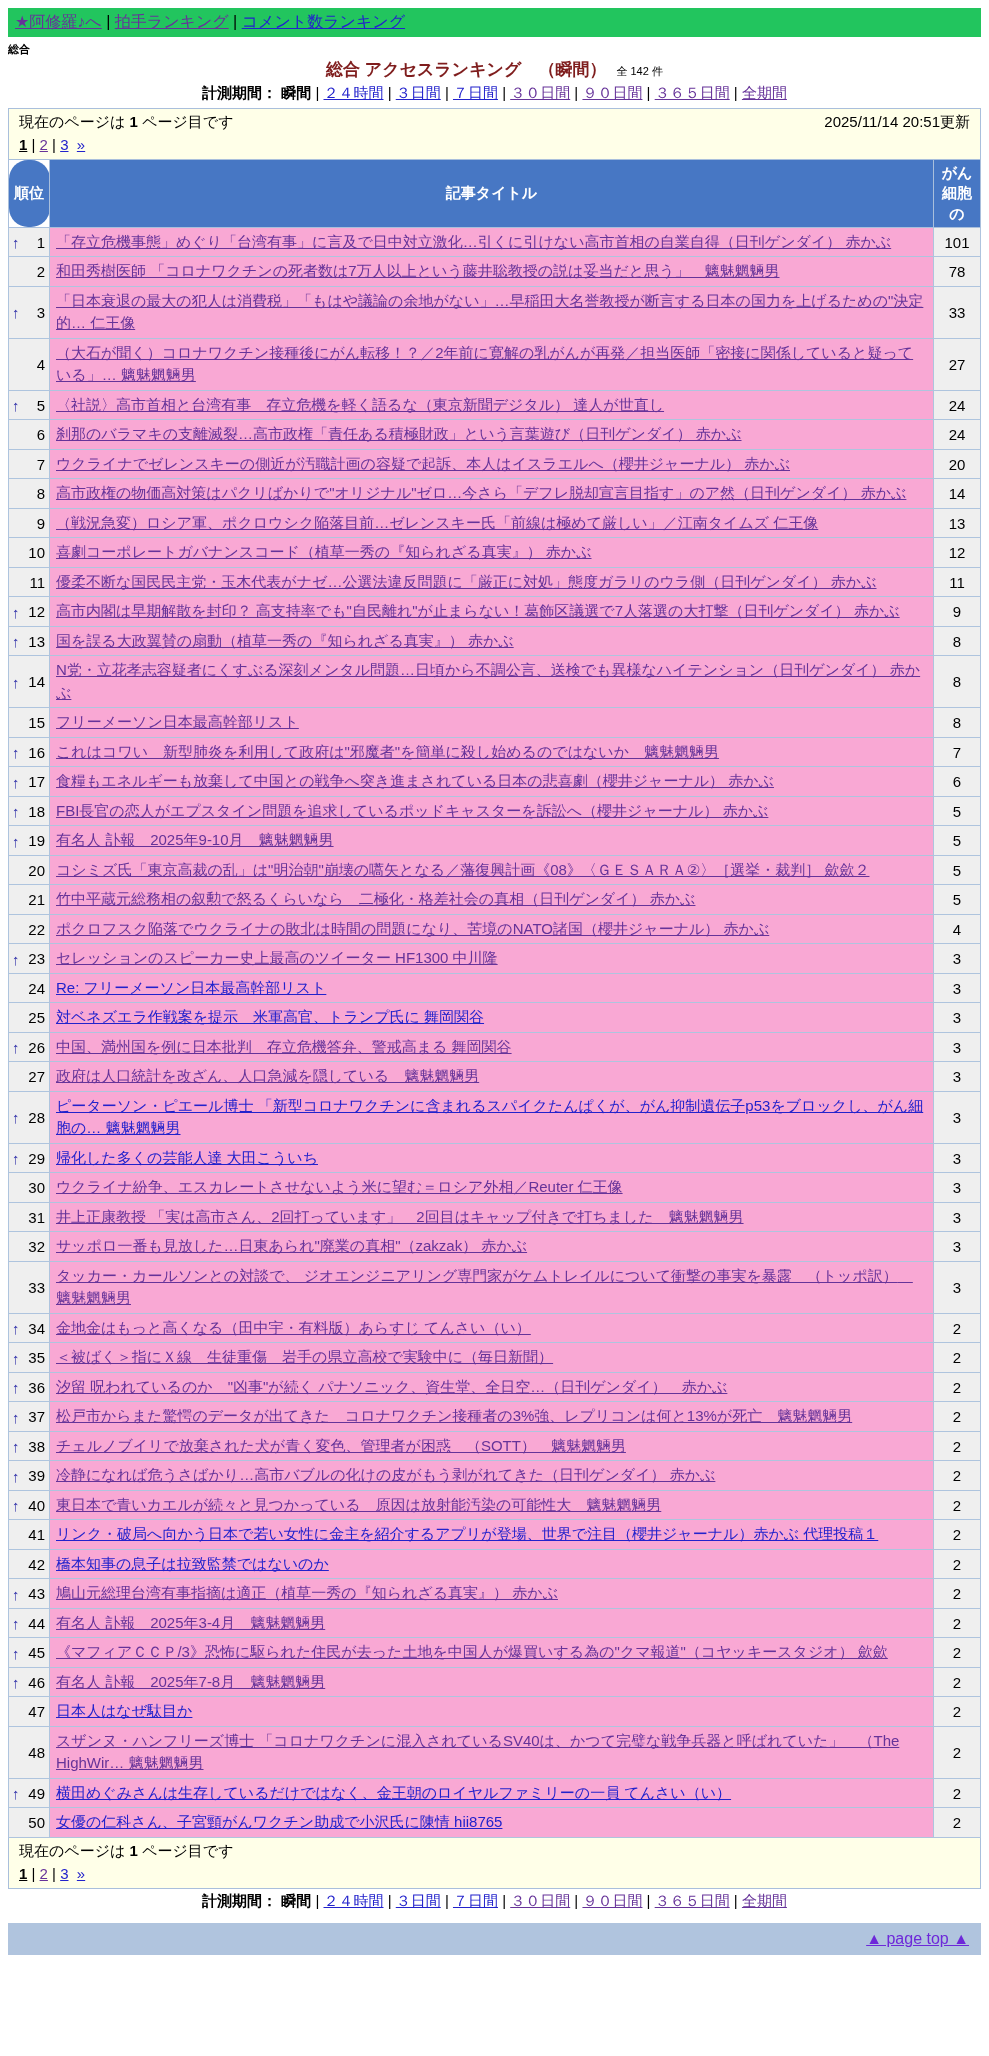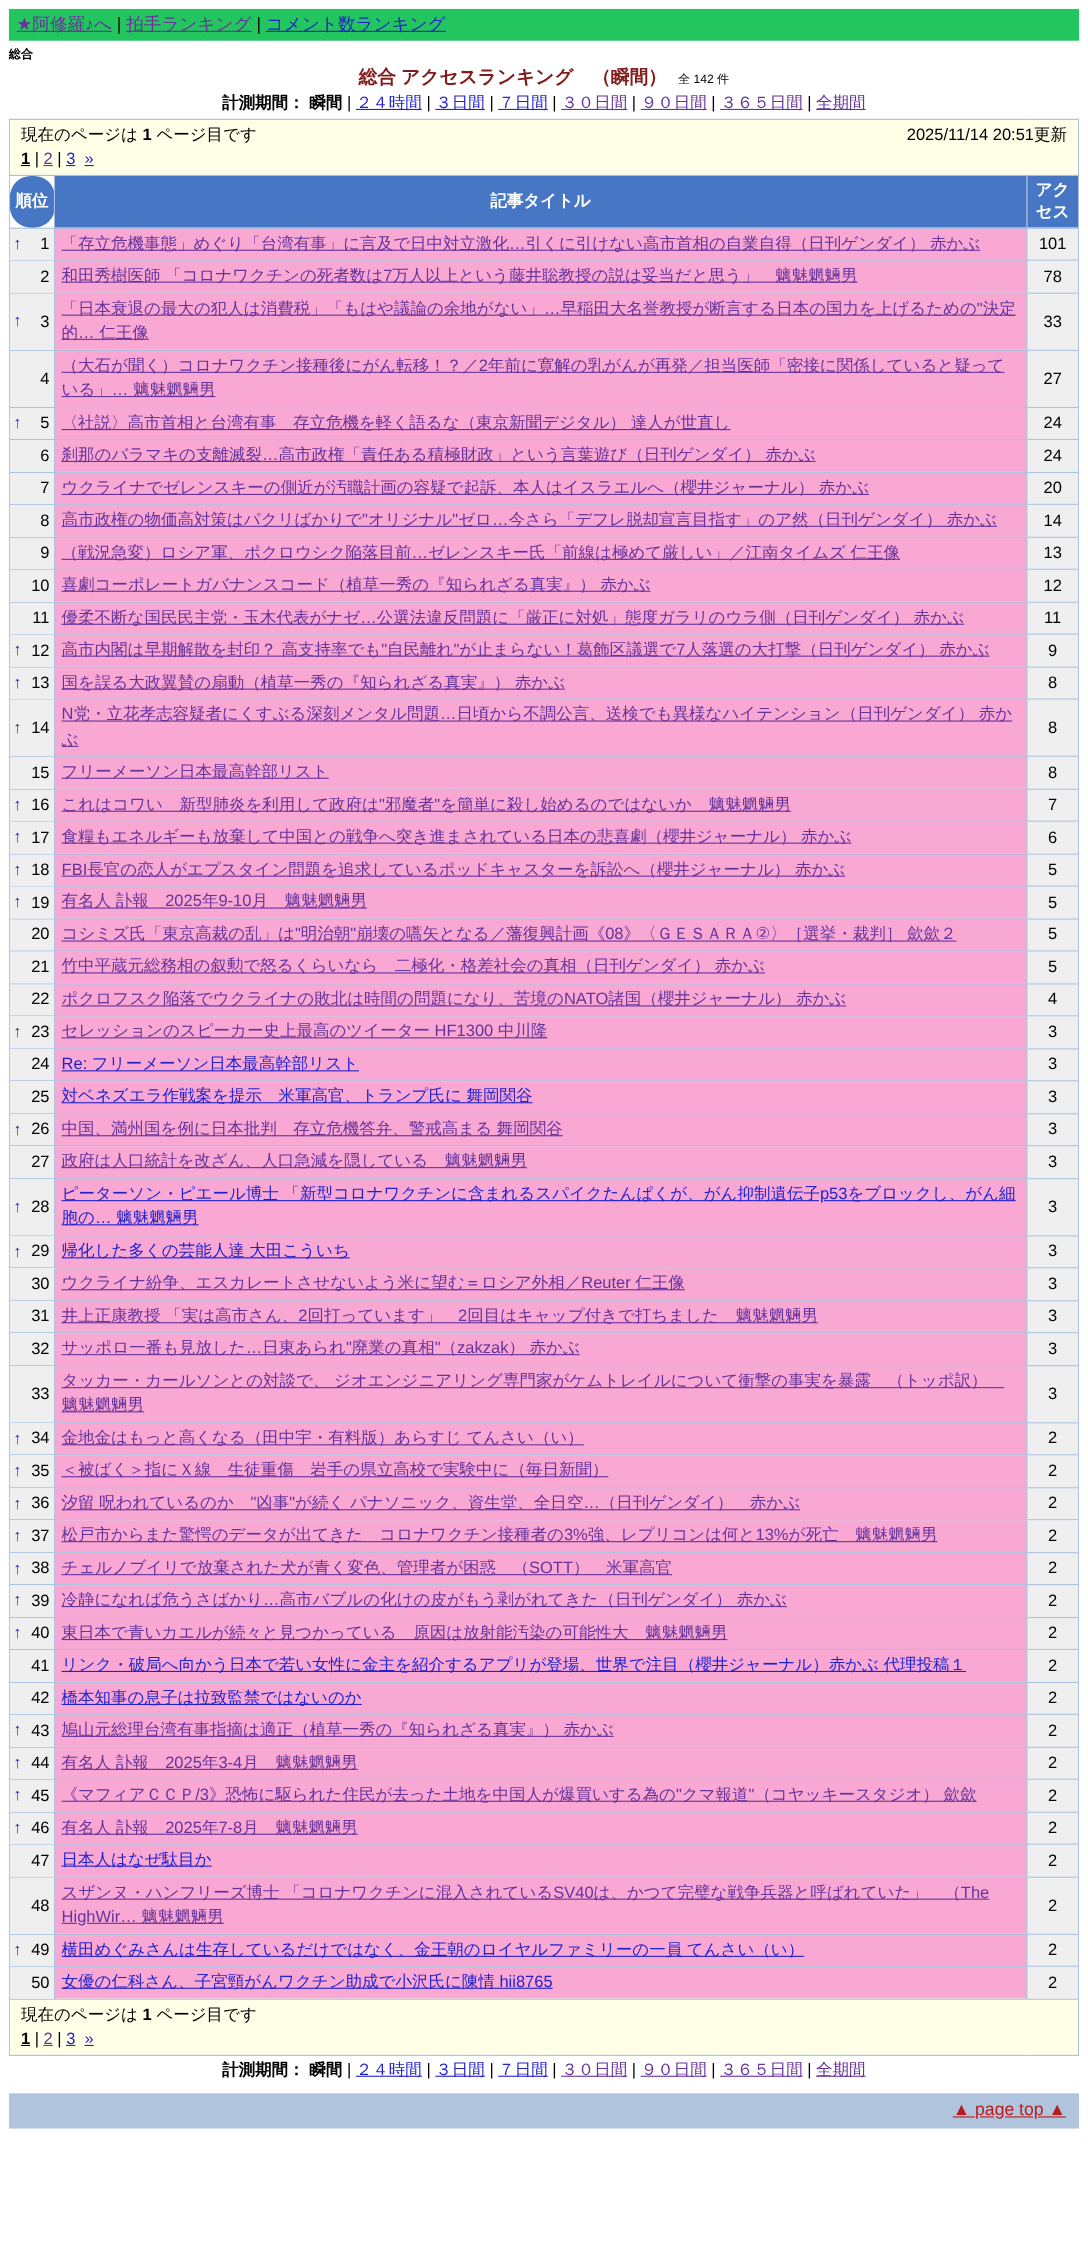--- a/index.html
+++ b/index.html
@@ -27,21 +27,21 @@
   tr.thead th { background:#4777C4; color:#fff; font-size:15px; font-weight:bold; border:1px solid #A9BFDC; padding:3px 2px; line-height:1.35; }
   th.col-rank { width:36px;border-radius:19px; }
   th.col-access { width:42px; }
 
   td.rank { background:#EFEFEF; border:1px solid #AEC4DE; text-align:right; padding:2px 4px; font-size:15px; position:relative; vertical-align:middle; }
   td.rank .arrow { position:absolute; left:3px; top:50%; transform:translateY(-50%); color:#3333AA; font-weight:bold; font-size:15px; }
   td.title-cell { background:#f9a8d4; border:1px solid #AEC4DE; padding:3px 6px; font-size:15px; line-height:1.5; vertical-align:middle; }
   td.access { background:#EFEFEF; border:1px solid #AEC4DE; text-align:center; font-size:15px; vertical-align:middle; padding:2px 3px; }
 
   .bottombar { background:#B0C4DE; padding:7px 12px; text-align:right; margin-top:12px; font-size:16px; }
-  .bottombar a { color:#b91c1c; }
+  .bottombar a { color:#6d28d9; }
   .footer-space { height:24px; }
 </style>
 </head>
 <body>
 
 <div class="topbar" id="topbar"><a class="v">★阿修羅♪へ</a><span class="sep"> | </span><a class="v">拍手ランキング</a><span class="sep"> | </span><a class="n">コメント数ランキング</a></div>
 
 <div class="category">総合</div>
 
 <div class="title-line">
@@ -57,21 +57,21 @@
       <div class="pageinfo-row">
         <span id="pageInfoTop"><span>現在のページは </span><b>1</b><span> ページ目です</span></span>
         <span>2025/11/14 20:51更新</span>
       </div>
       <div class="pagination" id="pagTop"><a class="current">1</a><span class="sep"> | </span><a class="v">2</a><span class="sep"> | </span><a class="n">3</a>&nbsp; <a class="n">»</a></div>
     </td>
   </tr>
   <tr class="thead">
     <th class="col-rank">順位</th>
     <th class="col-title">記事タイトル</th>
-    <th class="col-access">アクセス</th>
+    <th class="col-access">がん細胞の</th>
   </tr>
   </tbody>
   <tbody id="rows">
       <tr>
         <td class="rank"><span class="arrow">↑</span><span>1</span></td>
         <td class="title-cell"><a class="v">「存立危機事態」めぐり「台湾有事」に言及で日中対立激化…引くに引けない高市首相の自業自得（日刊ゲンダイ） 赤かぶ</a></td>
         <td class="access">101</td>
       </tr>
       <tr>
         <td class="rank"><span>2</span></td>
@@ -248,21 +248,21 @@
         <td class="title-cell"><a class="v">汐留 呪われているのか　"凶事"が続く パナソニック、資生堂、全日空…（日刊ゲンダイ）　赤かぶ</a></td>
         <td class="access">2</td>
       </tr>
       <tr>
         <td class="rank"><span class="arrow">↑</span><span>37</span></td>
         <td class="title-cell"><a class="v">松戸市からまた驚愕のデータが出てきた　コロナワクチン接種者の3%強、レプリコンは何と13%が死亡　魑魅魍魎男</a></td>
         <td class="access">2</td>
       </tr>
       <tr>
         <td class="rank"><span class="arrow">↑</span><span>38</span></td>
-        <td class="title-cell"><a class="v">チェルノブイリで放棄された犬が青く変色、管理者が困惑　（SOTT）　米軍高官</a></td>
+        <td class="title-cell"><a class="v">チェルノブイリで放棄された犬が青く変色、管理者が困惑　（SOTT）　魑魅魍魎男</a></td>
         <td class="access">2</td>
       </tr>
       <tr>
         <td class="rank"><span class="arrow">↑</span><span>39</span></td>
         <td class="title-cell"><a class="v">冷静になれば危うさばかり…高市バブルの化けの皮がもう剥がれてきた（日刊ゲンダイ） 赤かぶ</a></td>
         <td class="access">2</td>
       </tr>
       <tr>
         <td class="rank"><span class="arrow">↑</span><span>40</span></td>
         <td class="title-cell"><a class="v">東日本で青いカエルが続々と見つかっている　原因は放射能汚染の可能性大　魑魅魍魎男</a></td>

